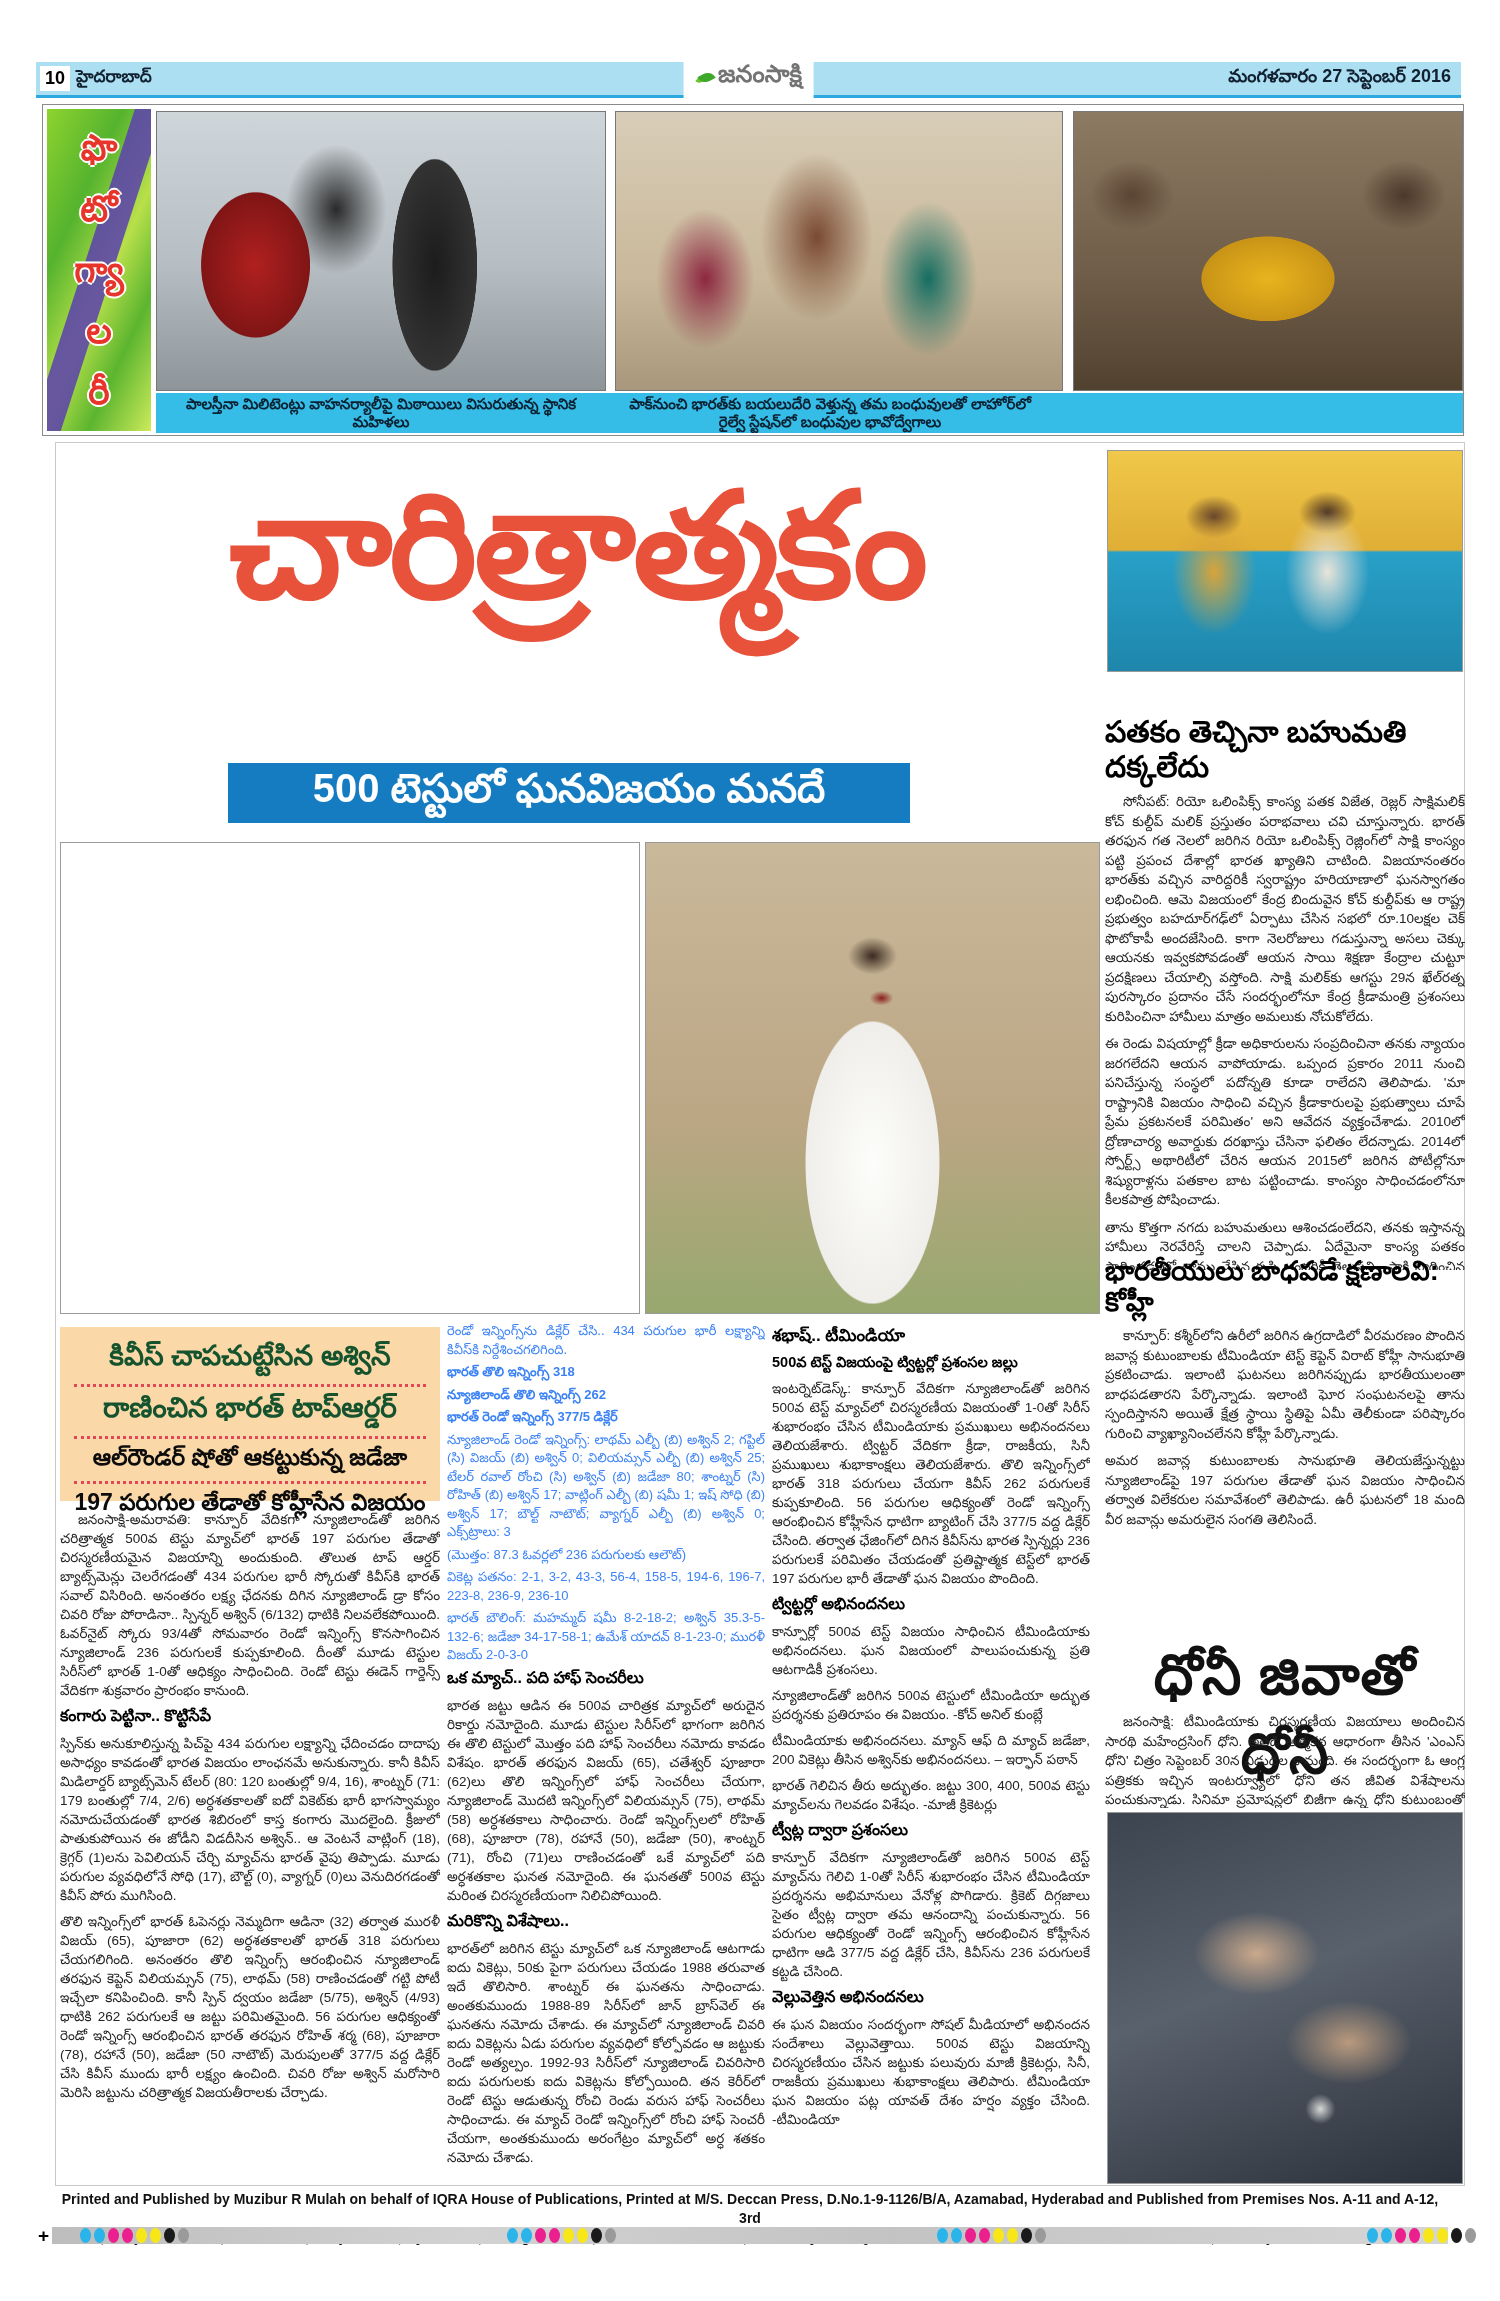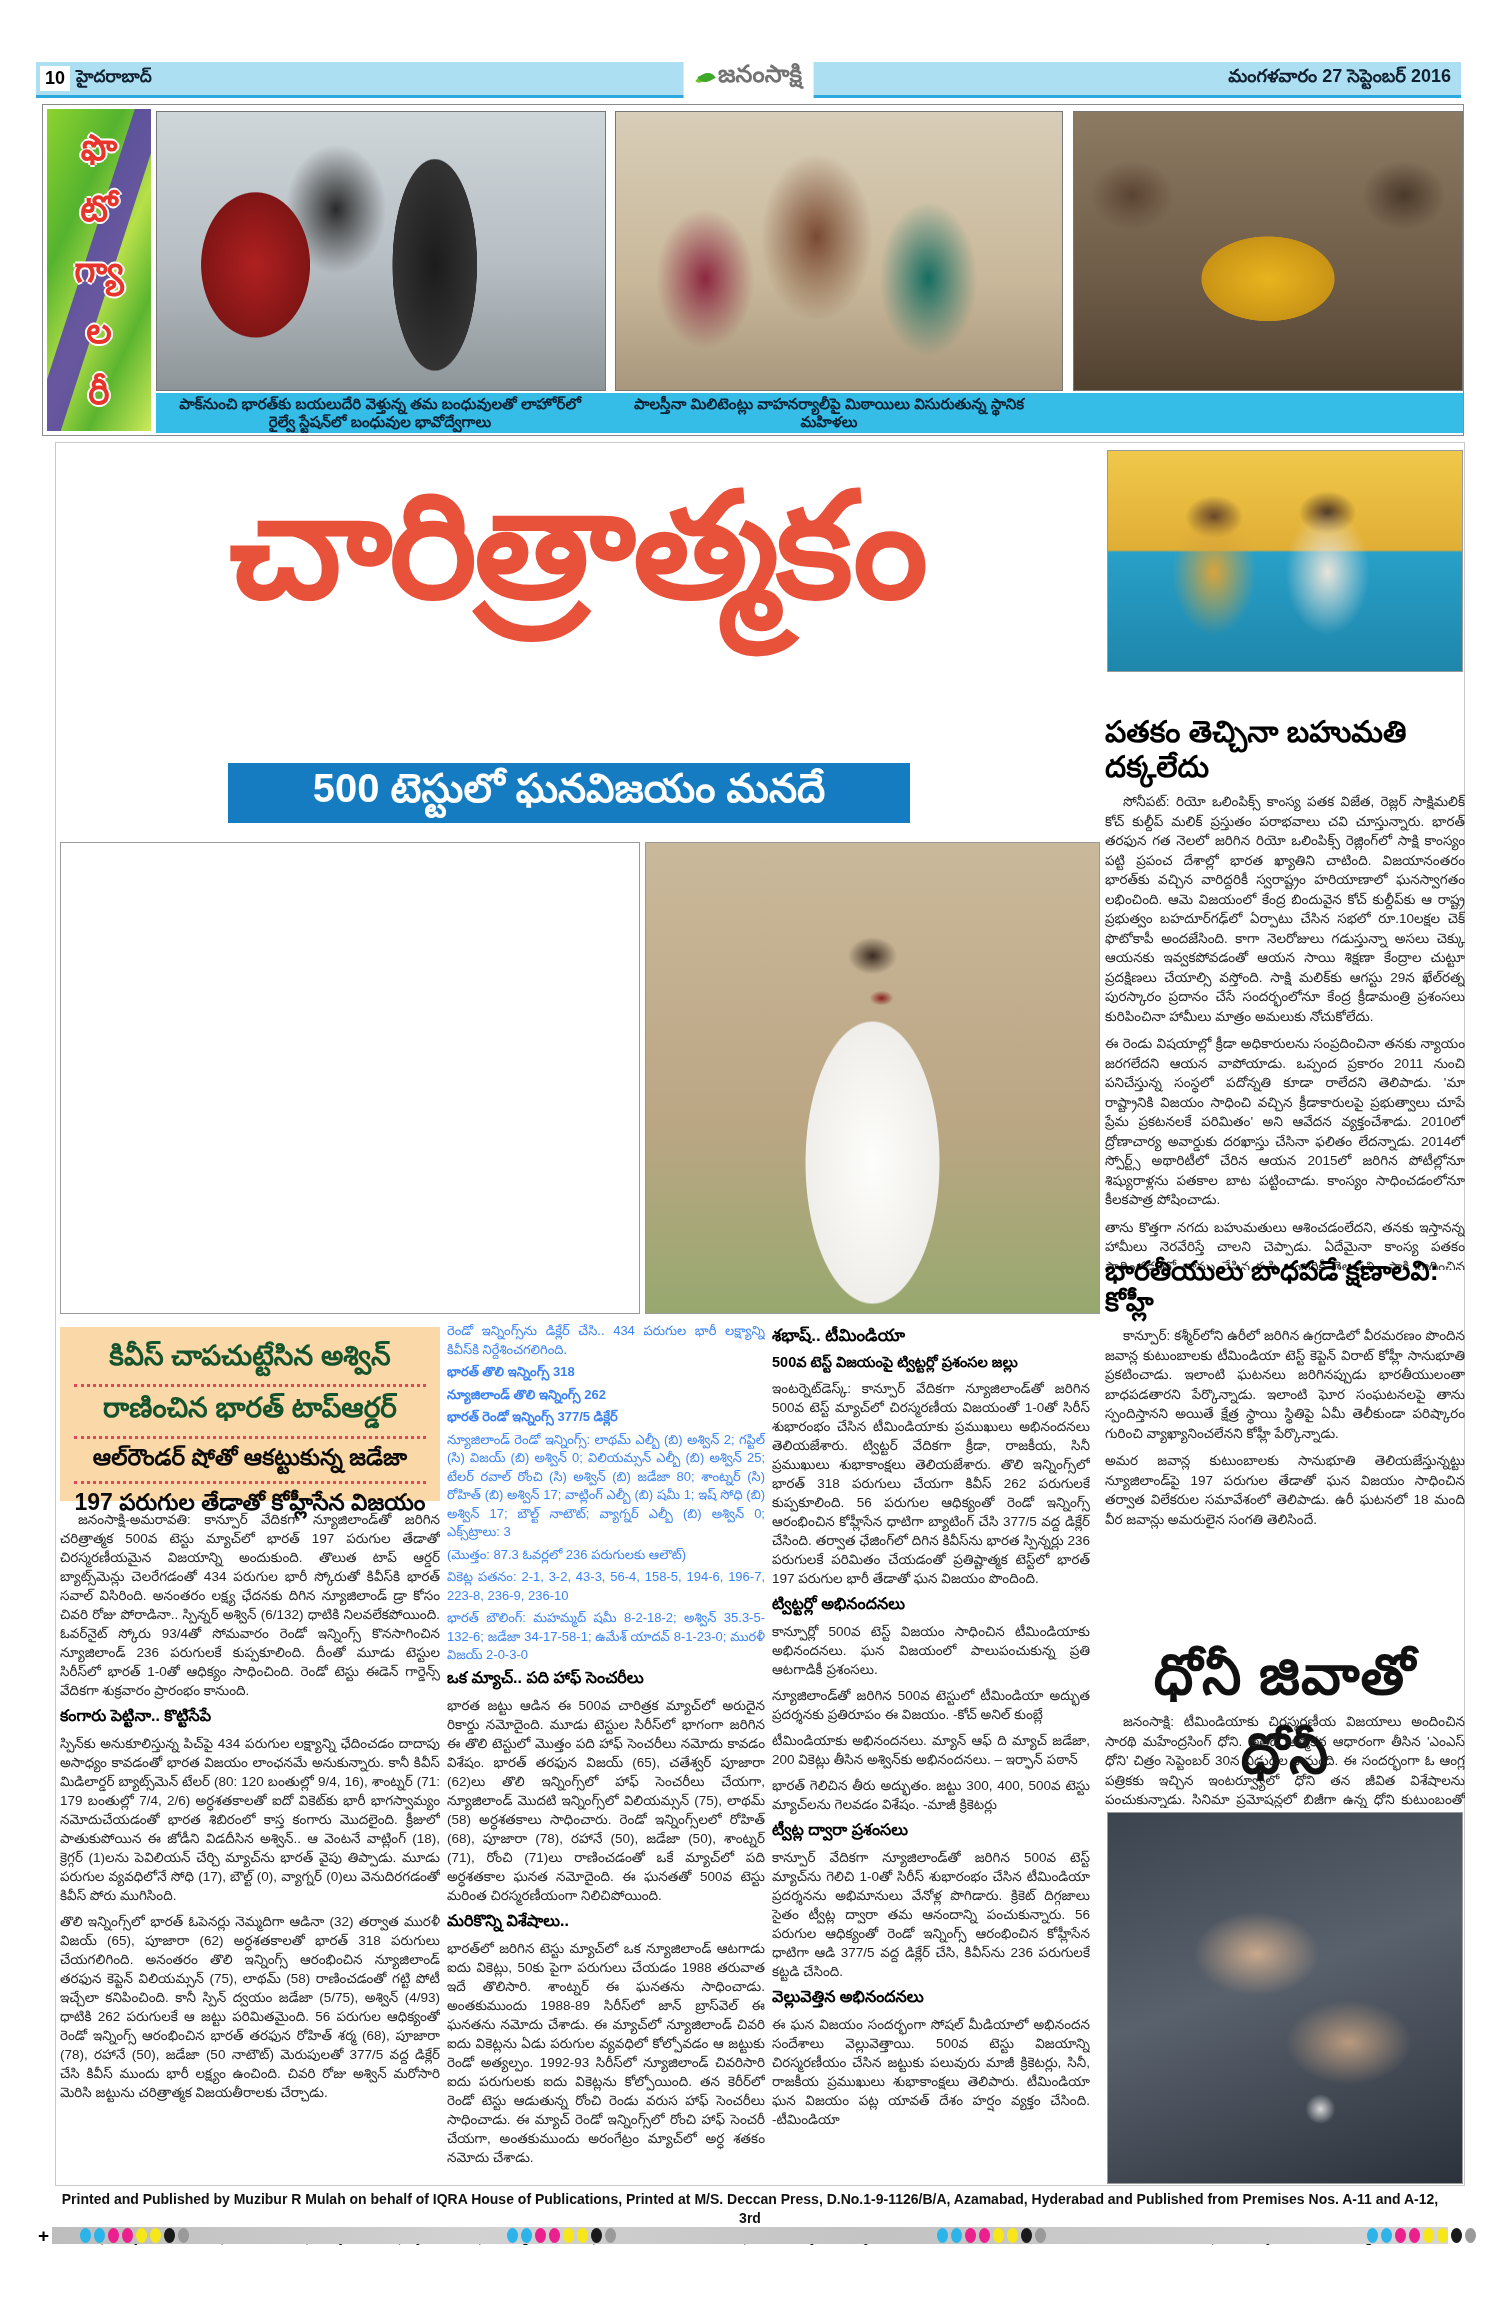--- a/index.html
+++ b/index.html
@@ -89,22 +89,22 @@
       radial-gradient(ellipse 80px 120px at 45% 45%,#7a4a32 0%,transparent 70%),
       radial-gradient(ellipse 70px 110px at 70% 60%,#156e62 0%,transparent 70%),
       radial-gradient(ellipse 70px 100px at 20% 60%,#8c2740 0%,transparent 70%),
       linear-gradient(180deg,#d8cdb8 0%,#c9b89a 60%,#a8977c 100%);"></div>
     <div class="abs g-photo" style="left:1030px;top:6px;width:390px;height:280px;background:
       radial-gradient(ellipse 110px 70px at 50% 60%,#e8b41e 0%,#c99416 60%,transparent 61%),
       radial-gradient(ellipse 60px 50px at 15% 30%,#5a4332 0%,transparent 70%),
       radial-gradient(ellipse 60px 50px at 85% 30%,#4a382a 0%,transparent 70%),
       linear-gradient(180deg,#8d7a62 0%,#6e5c48 60%,#51422f 100%);"></div>
     <div class="abs g-capbar" style="left:113px;top:288px;width:1307px;height:40px;">
+      <div class="g-cap" style="width:450px;">పాలస్తీనా మిలిటెంట్లు వాహనర్యాలీపై మిఠాయిలు విసురుతున్న స్థానిక మహిళలు</div>
       <div class="g-cap" style="width:448px;">పాక్‌నుంచి భారత్‌కు బయలుదేరి వెళ్తున్న తమ బంధువులతో లాహోర్‌లో రైల్వే స్టేషన్‌లో బంధువుల భావోద్వేగాలు</div>
-      <div class="g-cap" style="width:450px;">పాలస్తీనా మిలిటెంట్లు వాహనర్యాలీపై మిఠాయిలు విసురుతున్న స్థానిక మహిళలు</div>
     </div>
   </div>
 
   <div class="abs main-box" style="left:55px;top:442px;width:1410px;height:1744px;"></div>
 
   <div class="abs headline" style="left:72px;top:472px;width:1010px;text-align:center;">చారిత్రాత్మకం</div>
 
   <div class="abs banner" style="left:228px;top:763px;width:682px;height:60px;">500 టెస్టులో ఘనవిజయం మనదే</div>
 
   <div class="abs photo" style="left:60px;top:842px;width:580px;height:472px;background:

